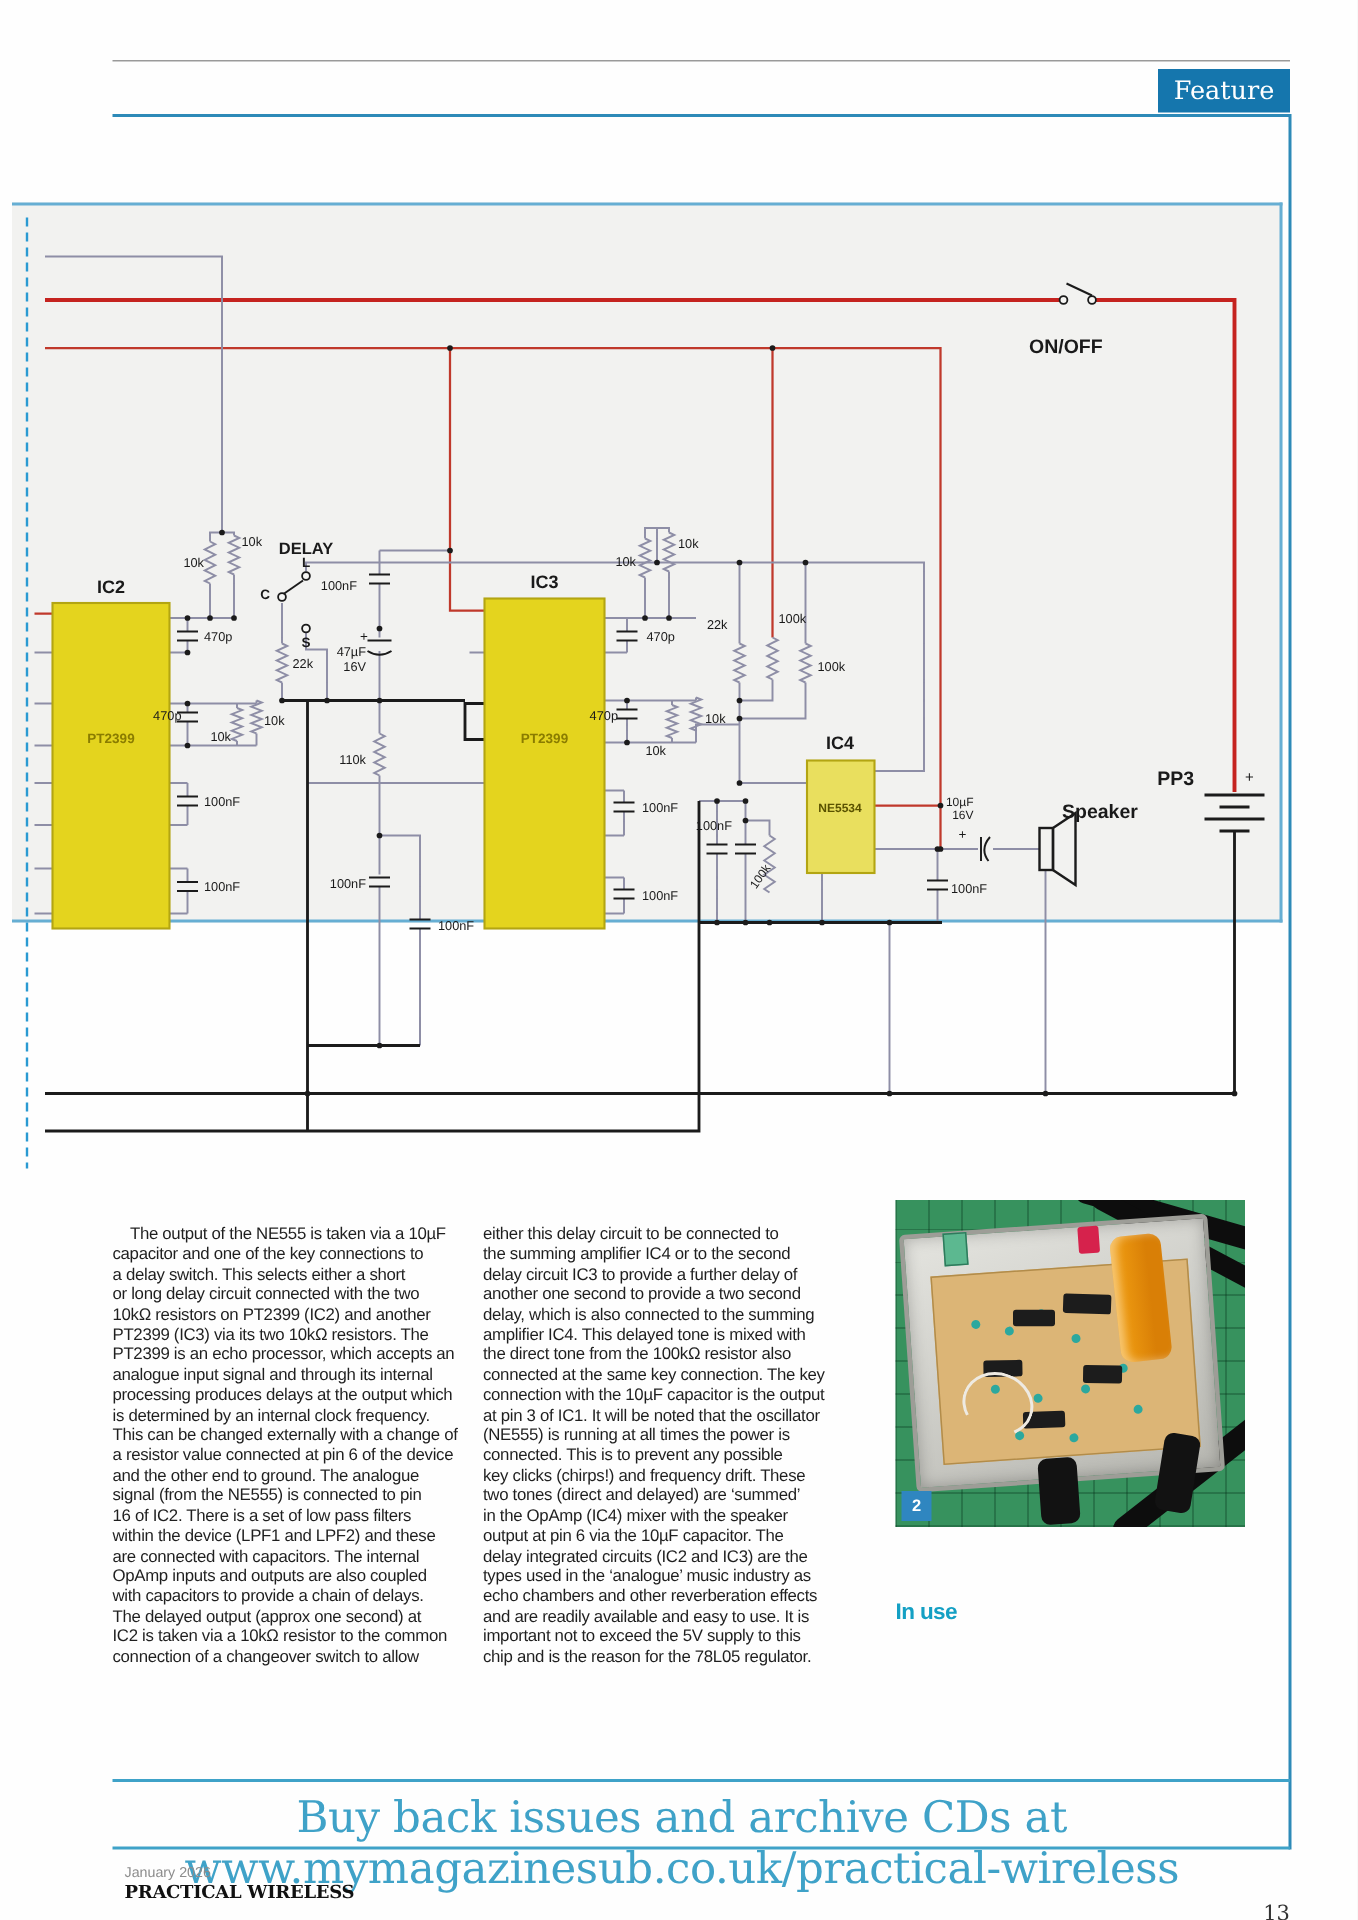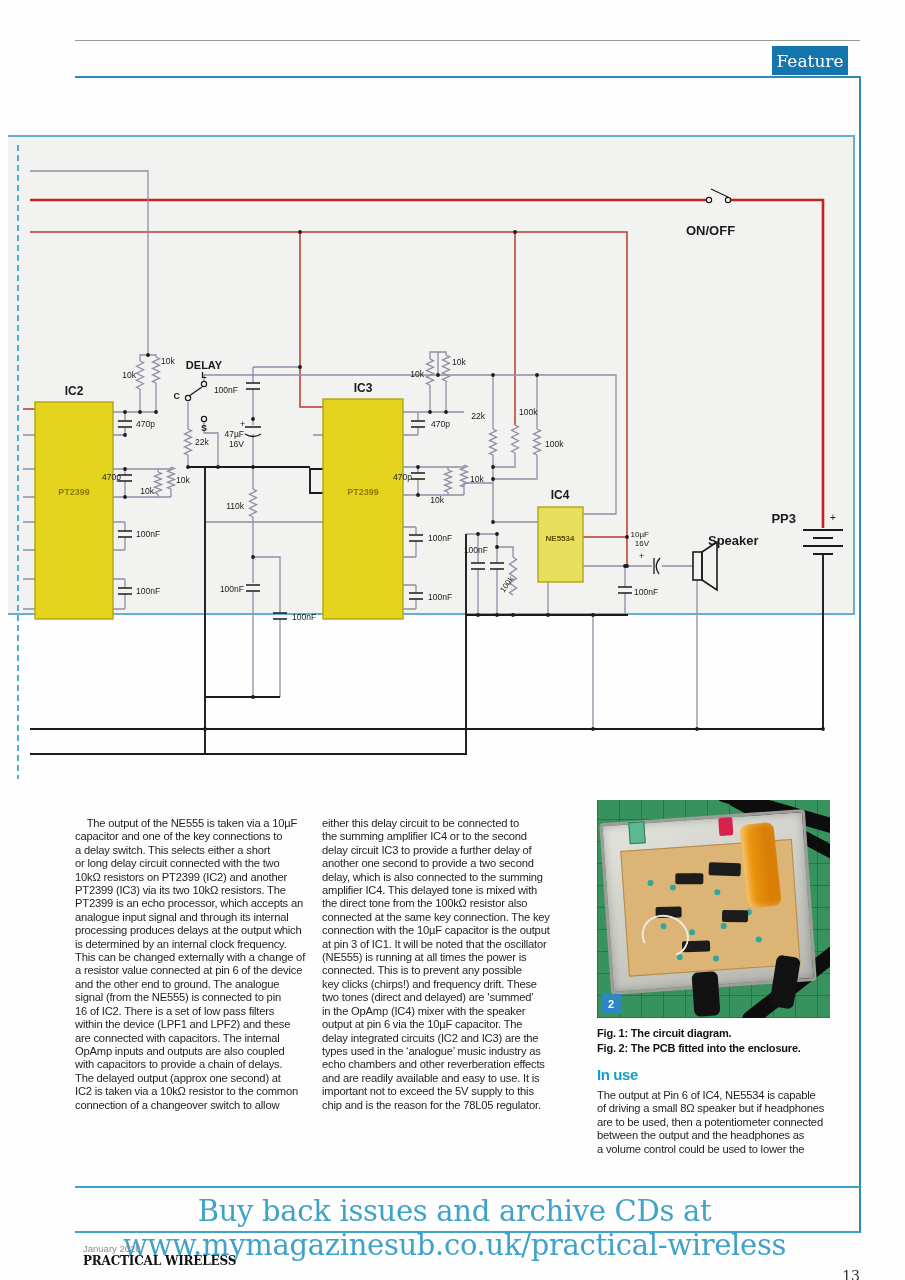--- a/index.html
+++ b/index.html
@@ -4,21 +4,21 @@
 <style>
   :root{
     --feature-blue:#1576ad; --banner-teal:#3fa2c8; --inuse-teal:#14a0c4;
     --wire-red:#c5231f; --wire-gray:#8e8ea6; --ic-yellow:#e4d41e; --diagram-bg:#f2f2f0;
   }
   *{margin:0;padding:0;box-sizing:border-box;}
   body{background:#e8e8e8;font-family:"Liberation Sans",sans-serif;}
   .page{position:relative;width:905px;height:1280px;background:#fefefe;margin:0 auto;overflow:hidden;}
 
   .top-rule{position:absolute;left:75px;top:40px;width:785px;height:1px;background:#9a9a9a;}
-  .feature-badge{position:absolute;left:772px;top:46px;width:76px;height:29px;background:var(--feature-blue);
+  .feature-badge{position:absolute;left:772px;top:46px;width:88px;height:29px;background:var(--feature-blue);
     color:#fff;font-family:"DejaVu Serif",serif;font-size:17px;display:flex;align-items:center;justify-content:center;}
   .blue-rule{position:absolute;left:75px;top:76px;width:785px;height:2px;background:#2d8ab8;}
   .right-rule{position:absolute;left:859px;top:76px;width:2px;height:1157px;background:#2d8ab8;}
 
   .schematic-panel{position:absolute;left:8px;top:135px;width:847px;height:480px;background:var(--diagram-bg);
     border-top:2px solid #66aed3;border-right:2px solid #66aed3;border-bottom:2px solid #66aed3;}
   .schematic-panel svg{display:block;}
   .wr{stroke:var(--wire-red);stroke-width:2.6;fill:none;}
   .wr2{stroke:#c0392b;stroke-width:1.5;fill:none;}
   .wg{stroke:var(--wire-gray);stroke-width:1.3;fill:none;}
@@ -346,28 +346,21 @@
         <div class="dip" style="left:54px;top:94px;width:28px;height:11px;transform:rotate(2deg);"></div>
         <div class="white-wire"></div>
       </div>
       <div class="orange-cap"></div>
     </div>
     <div class="jack" style="left:96px;top:172px;width:26px;height:44px;transform:rotate(-4deg);"></div>
     <div class="jack" style="left:176px;top:156px;width:24px;height:52px;transform:rotate(9deg);"></div>
     <div class="fig-badge">2</div>
   </div>
 
-  <div class="captions">Fig. 1: The circuit diagram.
-Fig. 2: The PCB fitted into the enclosure.</div>
   <div class="inuse-heading">In use</div>
-  <div class="col3p">The output at Pin 6 of IC4, NE5534 is capable
-of driving a small 8Ω speaker but if headphones
-are to be used, then a potentiometer connected
-between the output and the headphones as
-a volume control could be used to lower the</div>
 
   <div class="banner-rule-top"></div>
   <div class="banner-text">Buy back issues and archive CDs at www.mymagazinesub.co.uk/practical-wireless</div>
   <div class="banner-rule-bot"></div>
 
   <div class="foot">
     <span class="foot-date">January 2026</span>
     <span class="foot-mag">PRACTICAL WIRELESS</span>
     <span class="foot-page">13</span>
   </div>

